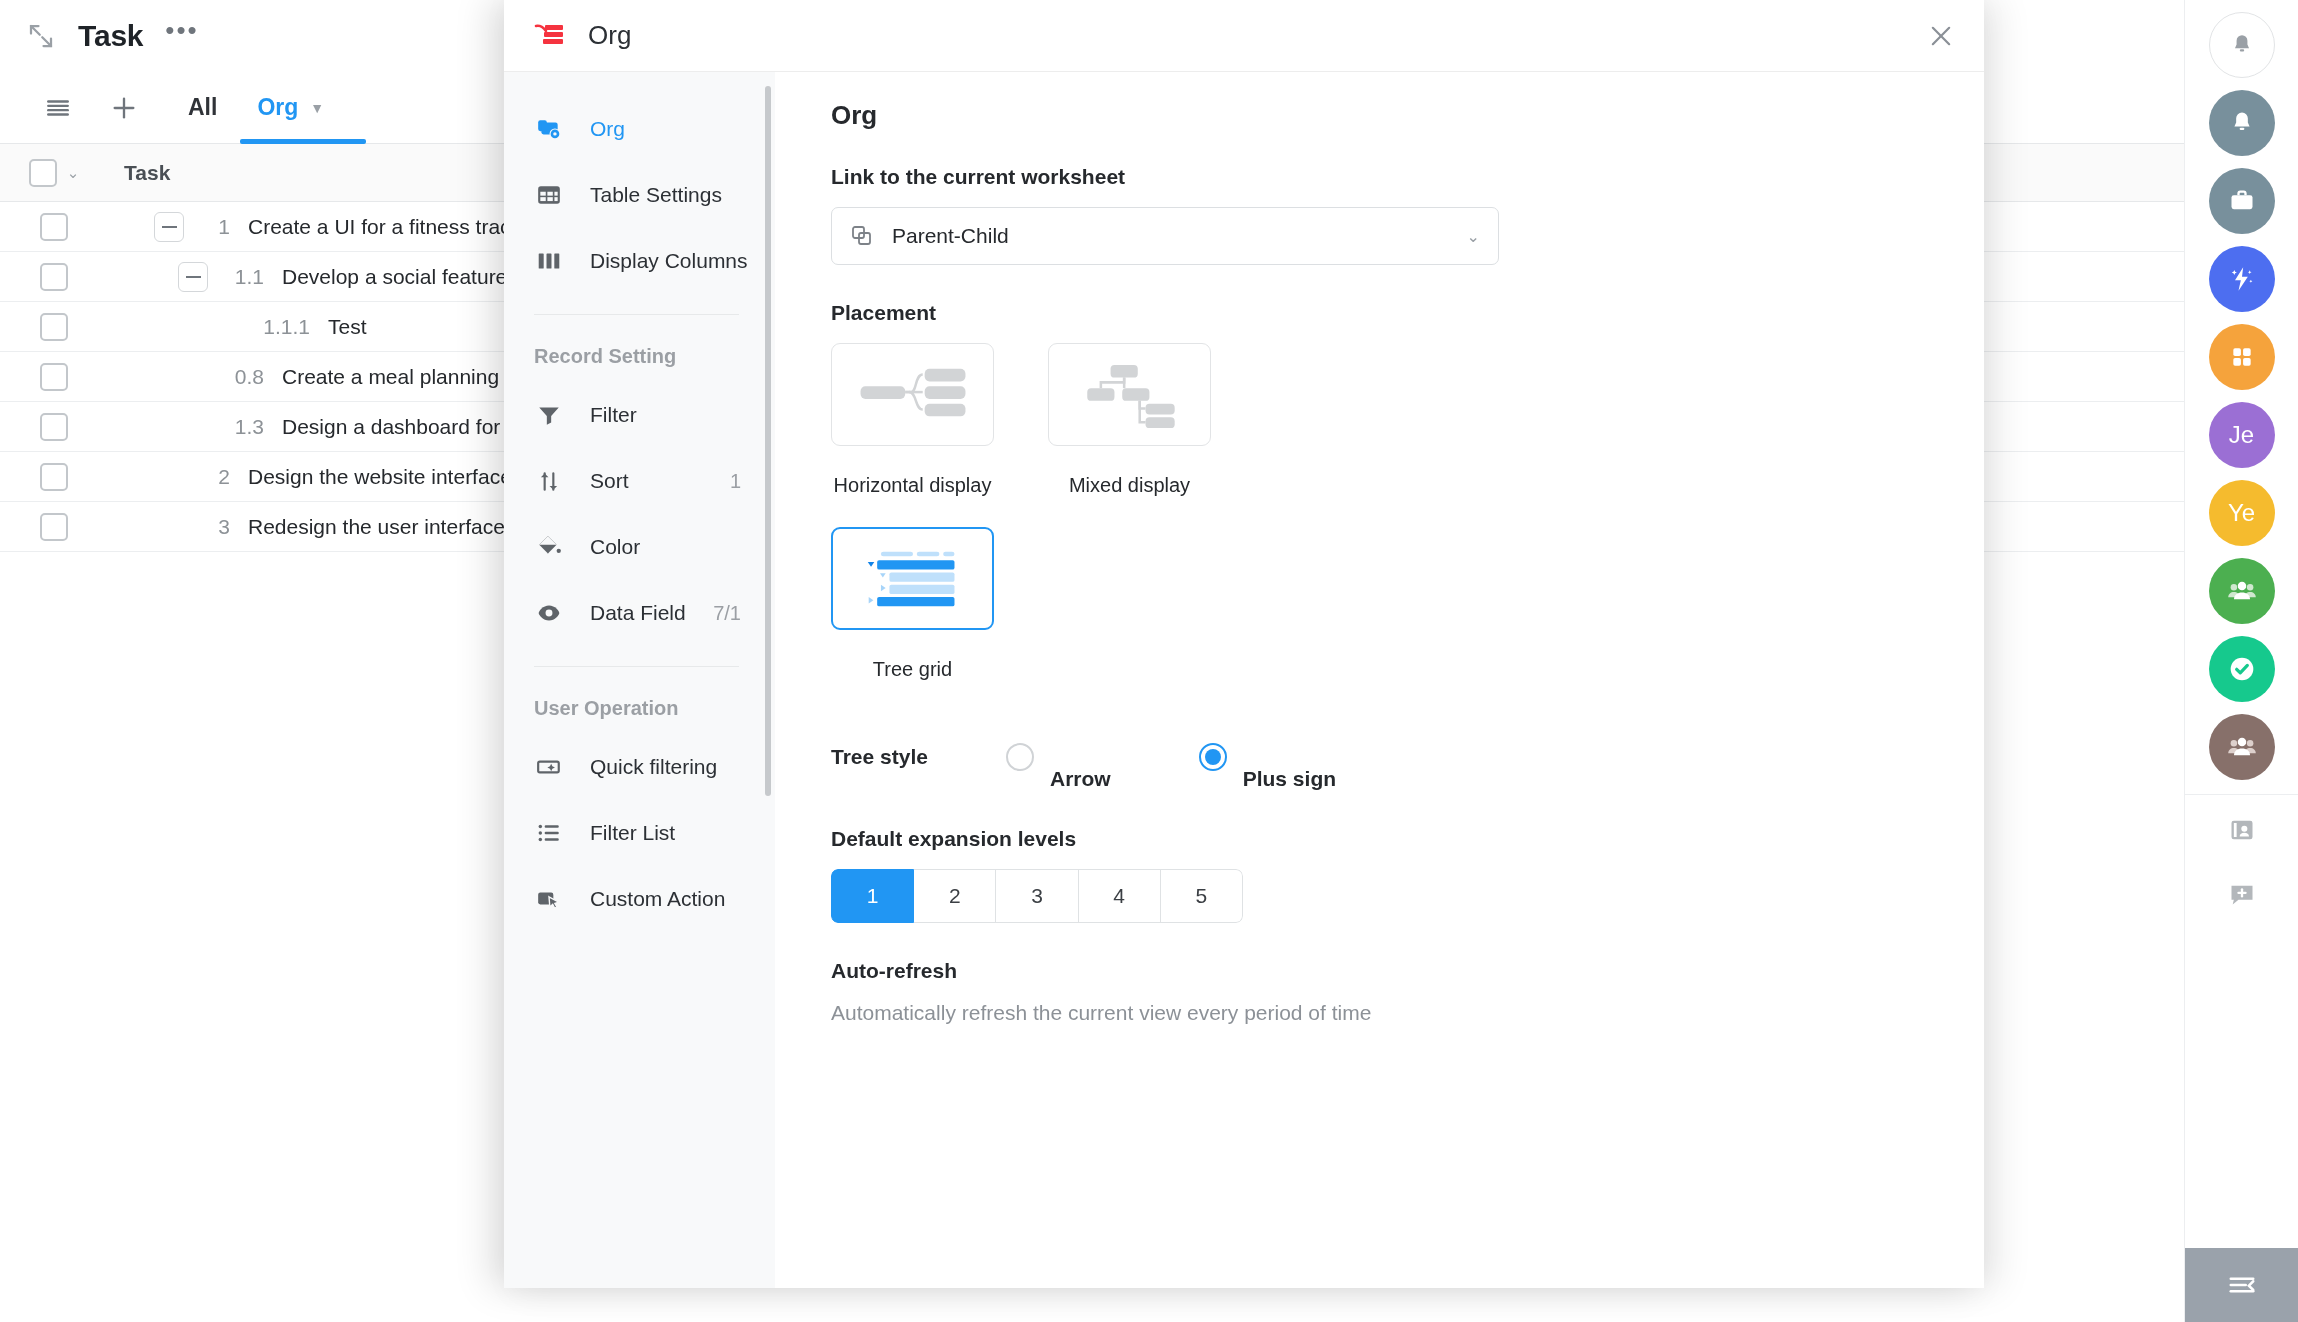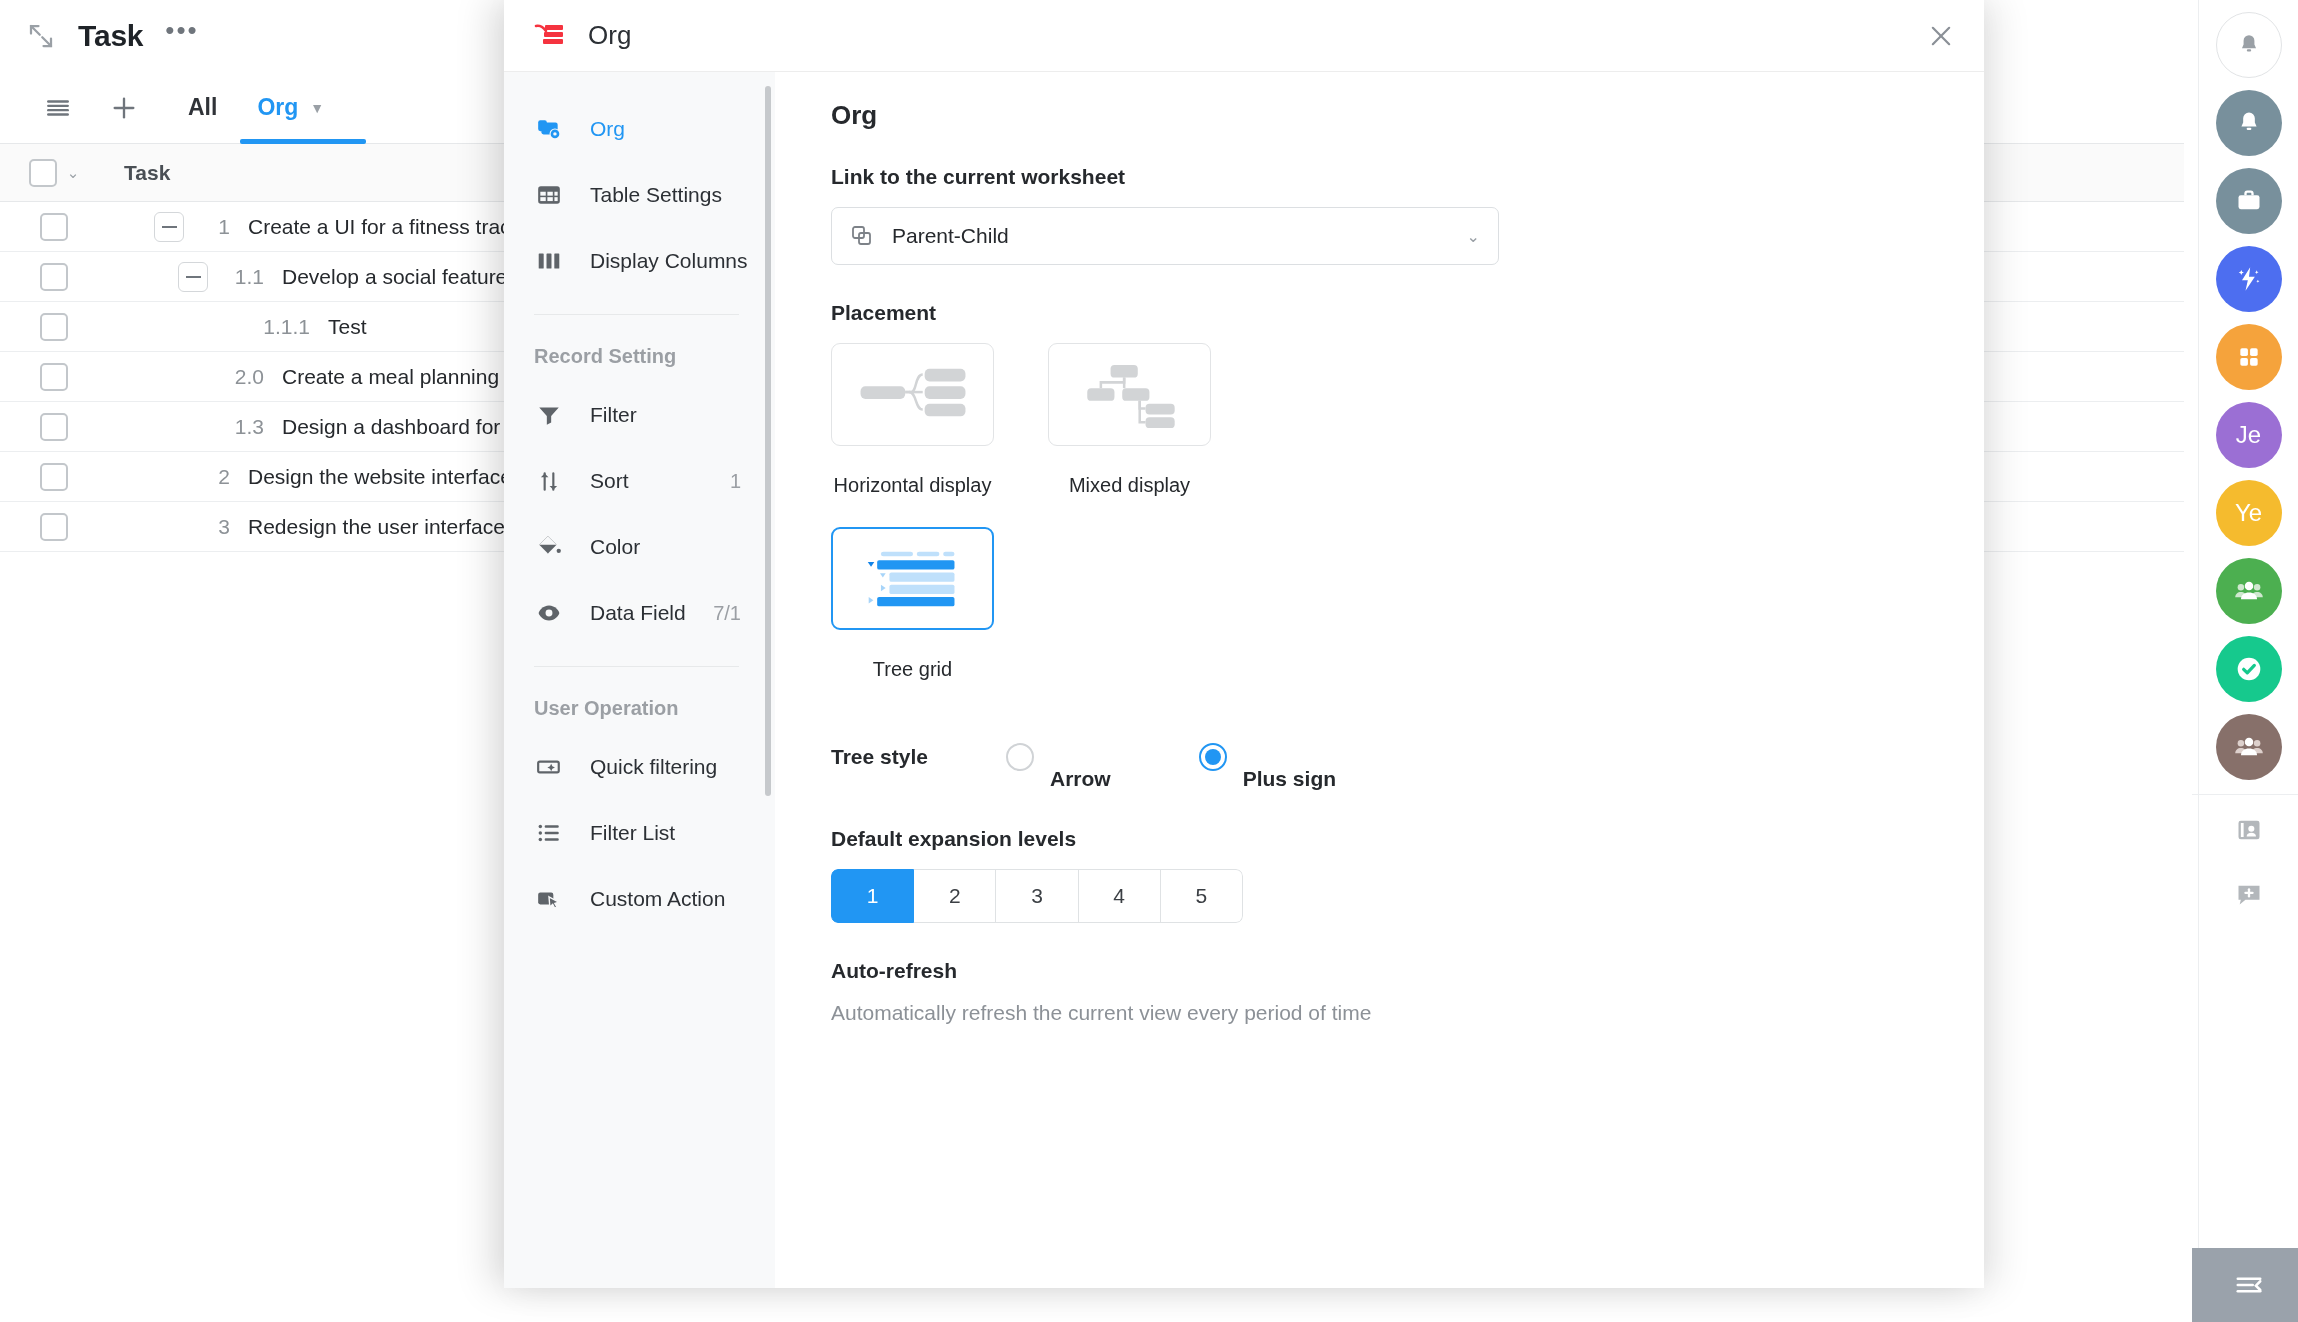--- a/index.html
+++ b/index.html
@@ -168,21 +168,21 @@
     font-size: 21px; color: #3b3f44; background: #fff; cursor: pointer;
   }
   .seg-btn:first-child { border-left: 1px solid #dfe2e4; border-radius: 7px 0 0 7px; }
   .seg-btn:last-child { border-radius: 0 7px 7px 0; }
   .seg-btn.on { background: #2196f3; border-color: #2196f3; color: #fff; }
 
   .c-desc { font-size: 21px; color: #8c9197; margin-top: 16px; }
 
   
   .rail {
-    position: absolute; right: 0; top: 0; width: 100px; height: 1322px;
+    position: absolute; right: 0; top: 0; width: 114px; height: 1322px;
     background: #ffffff; border-left: 1px solid #eceef0;
     display: flex; flex-direction: column; align-items: center;
   }
   .rail-bubble {
     width: 66px; height: 66px; border-radius: 50%; margin-top: 12px;
     display: flex; align-items: center; justify-content: center; cursor: pointer;
     color: #fff; font-size: 24px; flex: 0 0 auto;
   }
   .rail-bubble.outline { background: #fff; border: 1.5px solid #e2e4e6; color: #9aa0a6; }
   .rail-divider { width: 114px; height: 1px; background: #eceef0; margin-top: 14px; }
@@ -286,21 +286,21 @@
         <span class="row-title">Test</span>
       </span>
     </div>
 
     <div class="bg-row" style="top:352px">
       <span class="cell-check">
         <span class="chkbox"></span>
       </span>
       <span class="row-body">
         <span style="width:100px"></span>
-        <span class="row-num" style="width:56px">2.0</span>
+        <span class="row-num" style="width:56px">0.8</span>
         <span class="row-title">Create a meal planning interface</span>
       </span>
     </div>
 
     <div class="bg-row" style="top:402px">
       <span class="cell-check">
         <span class="chkbox"></span>
       </span>
       <span class="row-body">
         <span style="width:100px"></span>

